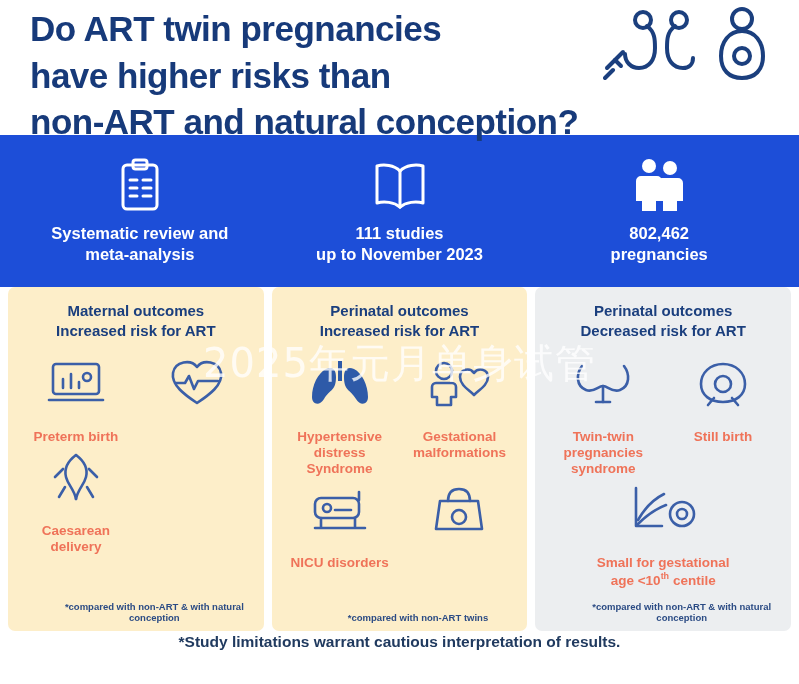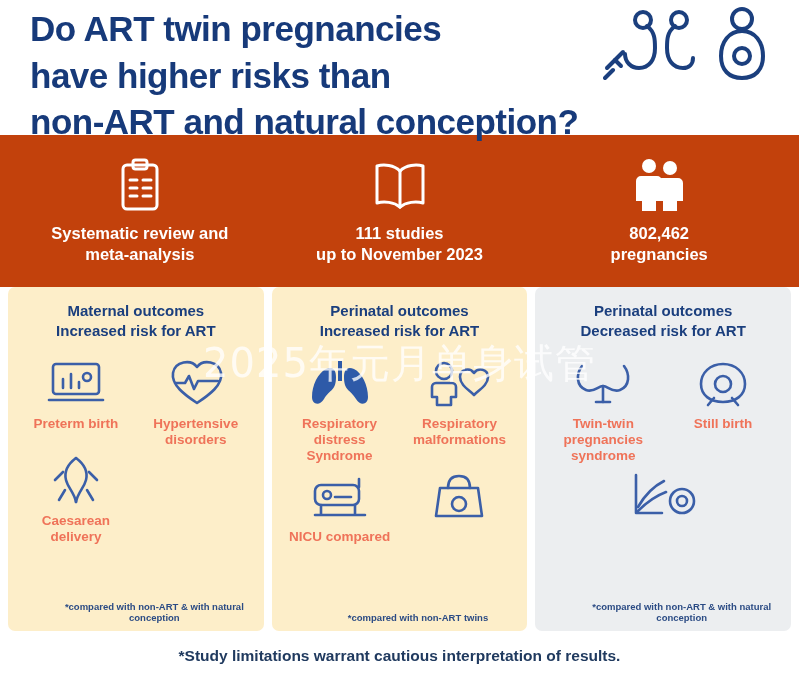--- a/index.html
+++ b/index.html
@@ -33,21 +33,21 @@
     position: absolute;
     right: 28px;
     top: 6px;
     display: flex;
     gap: 14px;
     align-items: flex-start;
   }
 
   
   .band {
-    background: #c2410c;
+    background: #1d4ed8;
     height: 152px;
     display: flex;
     align-items: center;
     justify-content: space-around;
     padding: 0 10px;
   }
   .band-item {
     flex: 1;
     text-align: center;
     color: #ffffff;
@@ -98,41 +98,41 @@
     text-align: center;
     padding: 4px 4px 0 4px;
   }
   .cell.wide { width: 100%; }
   .cell-icon { height: 56px; display: flex; align-items: center; justify-content: center; }
   .cell-label {
     font-size: 13.5px;
     font-weight: bold;
     color: #ef7359;
     line-height: 1.2;
-    margin-top: 5px;
+    margin-top: 18px;
     white-space: pre-line;
   }
   .cell-label sup { font-size: 9px; }
   .panel-note {
     text-align: center;
     font-size: 9.5px;
     font-weight: bold;
     color: #2b4b84;
     margin-top: auto;
     padding-bottom: 2px;
     margin-left: 37px;
   }
 
   
   .footer {
     text-align: center;
     font-size: 15.5px;
     font-weight: bold;
     color: #203a5f;
-    padding-top: 16px;
+    padding-top: 2px;
   }
 
   
   .watermark {
     position: absolute;
     top: 336px;
     left: 50%;
     transform: translateX(-50%);
     font-size: 40px;
     color: rgba(255,255,255,0.78);
@@ -248,22 +248,20 @@
 
       <div class="cell">
         <div class="cell-icon">
           <svg width="58" height="52" viewBox="0 0 58 52">
             <g fill="none" stroke="#3b5fa8" stroke-width="2.6" stroke-linecap="round" stroke-linejoin="round">
               <path d="M30 10 c-6 -8 -22 -6 -24 6 c-2 12 12 22 24 30 c12 -8 26 -18 24 -30 c-2 -12 -18 -14 -24 -6 z"></path>
               <path d="M8 26 h10 l4 -7 l5 13 l4 -8 h20"></path>
             </g>
           </svg>
         </div>
-        <div class="cell-label">Hypertensive
-disorders</div>
       </div>
 
       <div class="cell">
         <div class="cell-icon">
           <svg width="50" height="52" viewBox="0 0 50 52">
             <g fill="none" stroke="#3b5fa8" stroke-width="2.6" stroke-linecap="round" stroke-linejoin="round">
               <path d="M25 4 c-8 6 -12 14 -10 22 c2 8 8 12 10 22"></path>
               <path d="M25 4 c8 6 12 14 10 22 c-2 8 -8 12 -10 22"></path>
               <path d="M12 18 l-8 8 M38 18 l8 8 M14 36 l-6 10 M36 36 l6 10"></path>
             </g>
@@ -285,51 +283,51 @@
       <div class="cell">
         <div class="cell-icon">
           <svg width="60" height="52" viewBox="0 0 60 52">
             <g fill="#2e5aa8">
               <path d="M28 4 h4 v20 h-4 z"></path>
               <path d="M26 20 c0 14 -6 12 -12 22 c-4 7 -12 6 -12 -2 c0 -12 6 -24 14 -28 c7 -3 10 1 10 8 z"></path>
               <path d="M34 20 c0 14 6 12 12 22 c4 7 12 6 12 -2 c0 -12 -6 -24 -14 -28 c-7 -3 -10 1 -10 8 z"></path>
             </g>
           </svg>
         </div>
-        <div class="cell-label">Respiratory distress
+        <div class="cell-label">Hypertensive distress
 Syndrome</div>
       </div>
 
       <div class="cell">
         <div class="cell-icon">
           <svg width="62" height="52" viewBox="0 0 62 52">
             <g fill="none" stroke="#3b5fa8" stroke-width="2.6" stroke-linecap="round" stroke-linejoin="round">
               <circle cx="16" cy="14" r="8"></circle>
               <path d="M8 26 h16 a4 4 0 0 1 4 4 v10 h-5 v8 h-14 v-8 h-5 v-10 a4 4 0 0 1 4 -4 z"></path>
               <path d="M46 16 c-4 -6 -14 -4 -14 4 c0 8 9 13 14 18 c5 -5 14 -10 14 -18 c0 -8 -10 -10 -14 -4 z"></path>
             </g>
           </svg>
         </div>
-        <div class="cell-label">Respiratory
+        <div class="cell-label">Gestational
 malformations</div>
       </div>
 
       <div class="cell">
         <div class="cell-icon">
           <svg width="62" height="50" viewBox="0 0 62 50">
             <g fill="none" stroke="#3b5fa8" stroke-width="2.6" stroke-linecap="round" stroke-linejoin="round">
               <rect x="6" y="14" width="44" height="20" rx="6"></rect>
               <circle cx="18" cy="24" r="4"></circle>
               <path d="M26 26 h16"></path>
               <path d="M12 34 v10 M46 34 v10 M6 44 h50"></path>
               <path d="M50 8 v8"></path>
             </g>
           </svg>
         </div>
-        <div class="cell-label">NICU compared</div>
+        <div class="cell-label">NICU disorders</div>
       </div>
 
       <div class="cell">
         <div class="cell-icon">
           <svg width="54" height="52" viewBox="0 0 54 52">
             <g fill="none" stroke="#3b5fa8" stroke-width="2.6" stroke-linecap="round" stroke-linejoin="round">
               <path d="M8 18 h38 l4 28 h-46 z"></path>
               <path d="M16 18 c0 -8 4 -12 11 -12 c7 0 11 4 11 12"></path>
               <circle cx="27" cy="34" r="7"></circle>
             </g>
@@ -379,20 +377,21 @@
           <svg width="74" height="50" viewBox="0 0 74 50">
             <g fill="none" stroke="#3b5fa8" stroke-width="2.6" stroke-linecap="round" stroke-linejoin="round">
               <path d="M10 4 v38 h26"></path>
               <path d="M12 36 c8 -14 18 -22 26 -26"></path>
               <path d="M12 40 c10 -10 20 -16 28 -19"></path>
               <circle cx="56" cy="30" r="12"></circle>
               <circle cx="56" cy="30" r="5"></circle>
             </g>
           </svg>
         </div>
+        <div class="cell-label">Small for gestational<br>age &lt;10<sup>th</sup> centile</div>
       </div>
 
     </div>
     <div class="panel-note">*compared with non-ART &amp; with natural conception</div>
   </div>
 
 </div>
 
 <div class="footer">*Study limitations warrant cautious interpretation of results.</div>
 

